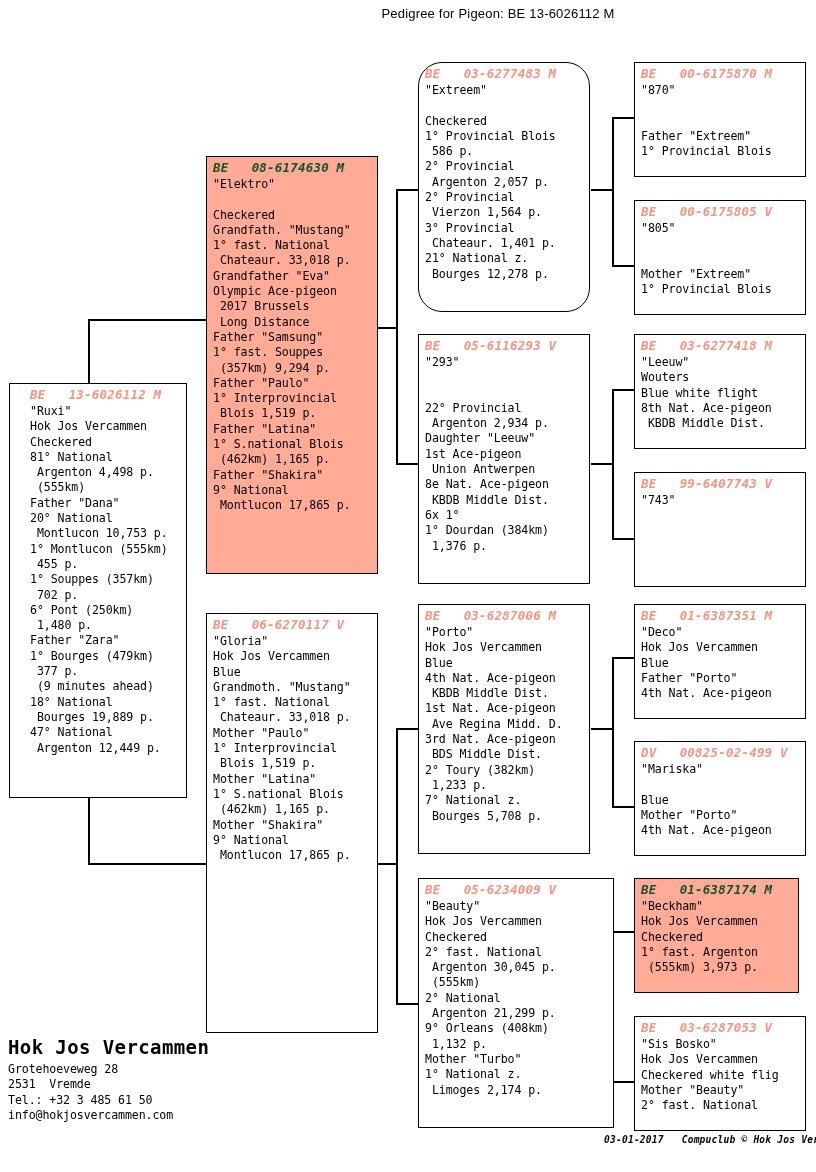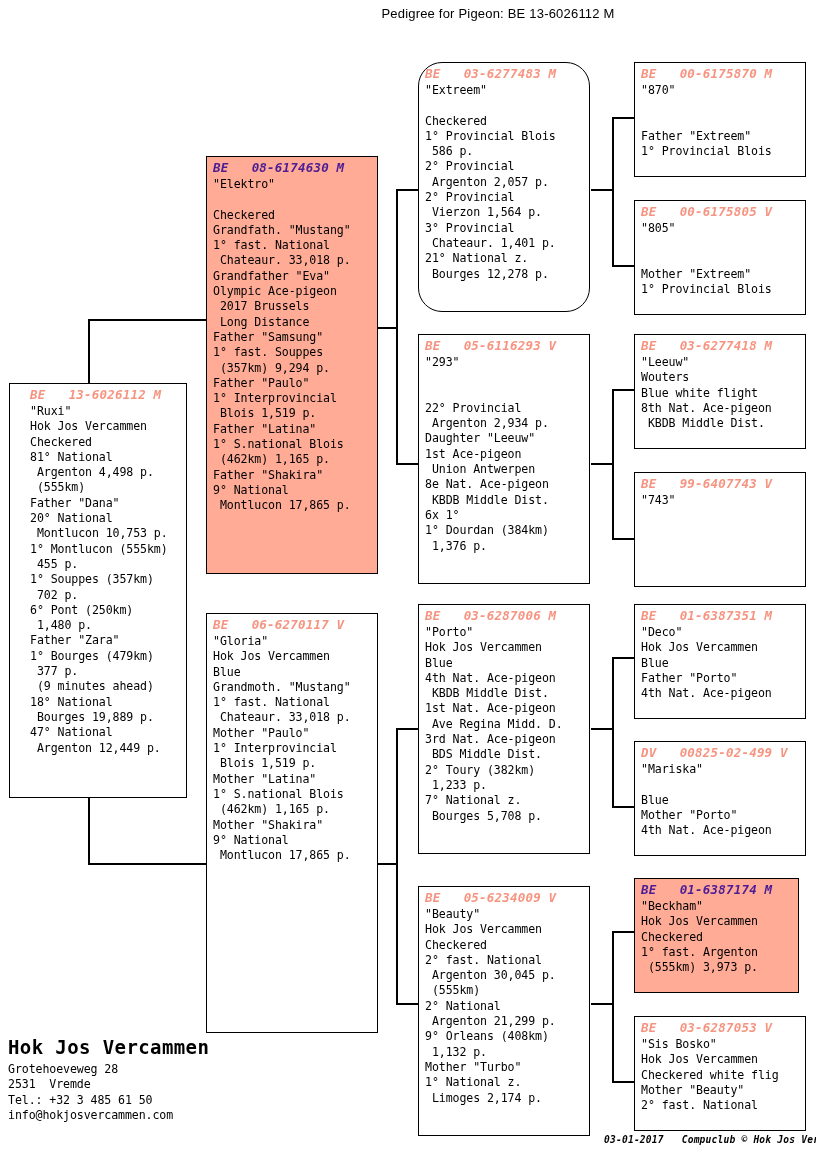--- a/index.html
+++ b/index.html
@@ -24,21 +24,21 @@
     padding:3px 5px 2px 6px;
     overflow:hidden;
     z-index:3;
   }
   .box.hl{background:#ffab96;}
   .bid{
     font-size:12.5px;font-weight:bold;font-style:italic;
     color:#f79481;letter-spacing:.2px;white-space:pre;
     line-height:16px;margin-bottom:1px;
   }
-  .box.hl .bid{color:#4c1d95;}
+  .box.hl .bid{color:#14532d;}
   .bline{
     font-size:11.6px;line-height:15.3px;white-space:pre;
     color:#000;letter-spacing:-.1px;
   }
   .bline.blank{height:15.3px;}
 
   
   .lnk{position:absolute;background:#000;z-index:1;}
   .lnk.h{height:1.6px;}
   .lnk.v{width:1.6px;}
@@ -227,21 +227,21 @@
       <div class="bline"> Ave Regina Midd. D.</div>
       <div class="bline">3rd Nat. Ace-pigeon</div>
       <div class="bline"> BDS Middle Dist.</div>
       <div class="bline">2° Toury (382km)</div>
       <div class="bline"> 1,233 p.</div>
       <div class="bline">7° National z.</div>
       <div class="bline"> Bourges 5,708 p.</div>
     </div>
 </div>
 
-<div class="box" style="left:418px;top:878px;width:172px;height:250px;margin-top:8px;">
+<div class="box" style="left:418px;top:878px;width:196px;height:250px;">
   <div class="bid">BE   05-6234009 V</div>
   <div class="blines">
       <div class="bline">"Beauty"</div>
       <div class="bline">Hok Jos Vercammen</div>
       <div class="bline">Checkered</div>
       <div class="bline">2° fast. National</div>
       <div class="bline"> Argenton 30,045 p.</div>
       <div class="bline"> (555km)</div>
       <div class="bline">2° National</div>
       <div class="bline"> Argenton 21,299 p.</div>

